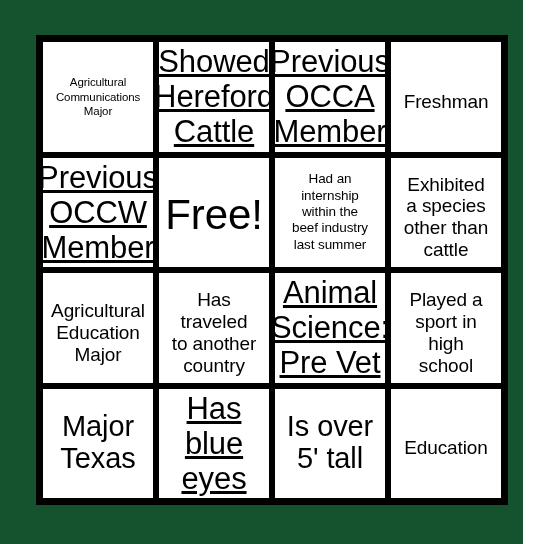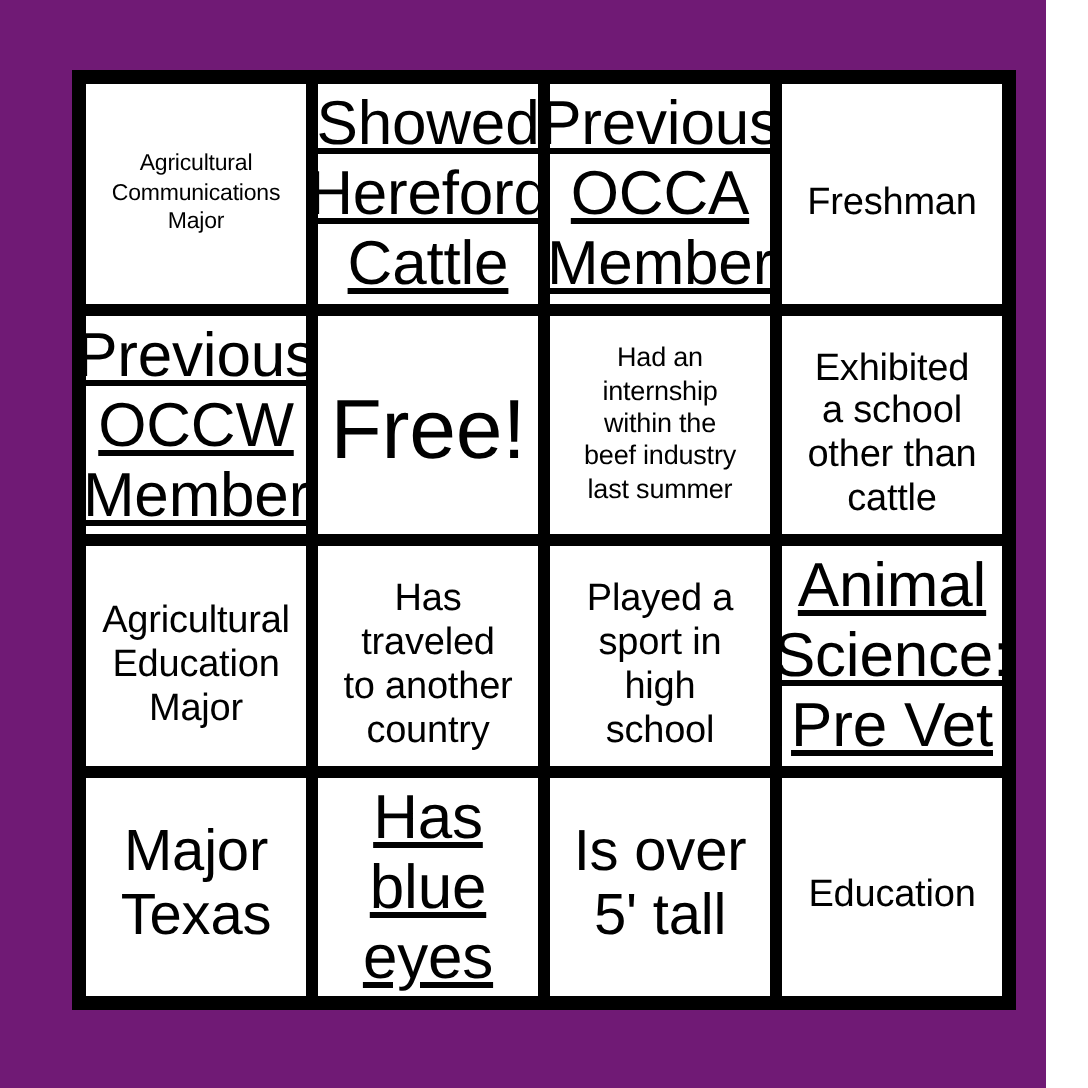--- a/index.html
+++ b/index.html
@@ -8,21 +8,21 @@
     width: 544px;
     height: 544px;
     background: #ffffff;
     font-family: "Liberation Sans", sans-serif;
   }
 
   #bingo-page {
     position: relative;
     width: 523px;
     height: 544px;
-    background: #701a75;
+    background: #14532d;
     overflow: hidden;
   }
 
   #bingo-card {
     position: absolute;
     left: 36px;
     top: 35px;
     width: 472px;
     height: 470px;
     box-sizing: border-box;
@@ -94,45 +94,45 @@
       </div>
       <div class="bingo-cell sz-sm">
         <span class="cell-text">Had an
 internship
 within the
 beef industry
 last summer</span>
       </div>
       <div class="bingo-cell sz-md">
         <span class="cell-text">Exhibited
-a school
+a species
 other than
 cattle</span>
       </div>
       <div class="bingo-cell sz-md">
         <span class="cell-text">Agricultural
 Education
 Major</span>
       </div>
       <div class="bingo-cell sz-md">
         <span class="cell-text">Has
 traveled
 to another
 country</span>
       </div>
+      <div class="bingo-cell sz-lg">
+        <span class="cell-text">Animal
+Science:
+Pre Vet</span>
+      </div>
       <div class="bingo-cell sz-md">
         <span class="cell-text">Played a
 sport in
 high
 school</span>
-      </div>
-      <div class="bingo-cell sz-lg">
-        <span class="cell-text">Animal
-Science:
-Pre Vet</span>
       </div>
       <div class="bingo-cell sz-xl">
         <span class="cell-text">Major
 Texas</span>
       </div>
       <div class="bingo-cell sz-lg">
         <span class="cell-text">Has
 blue
 eyes</span>
       </div>

